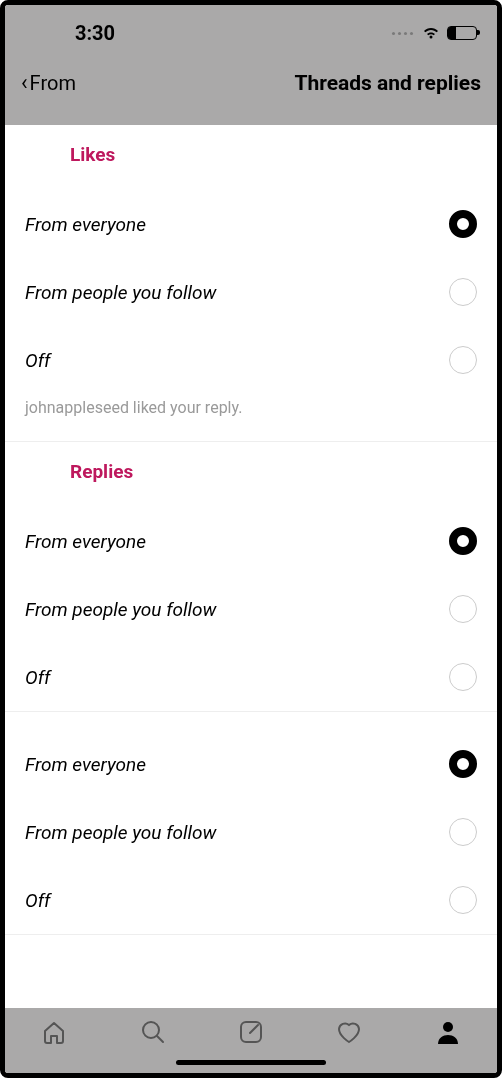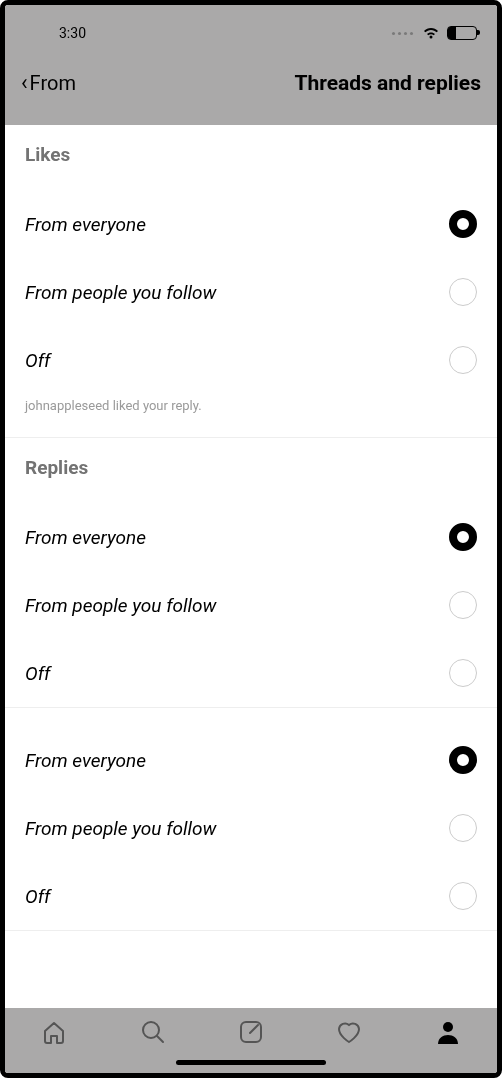--- a/index.html
+++ b/index.html
@@ -23,23 +23,23 @@
       position: relative;
     }
     .status-bar {
       display: flex;
       justify-content: space-between;
       align-items: center;
       padding: 8px 20px 0 20px;
       height: 48px;
     }
     .time {
-      font-size: 14px;
-      font-weight: 400;
-      margin-left: 34px;
+      font-size: 20px;
+      font-weight: 700;
+      margin-left: 50px;
       color: #000;
     }
     .status-icons {
       display: flex;
       align-items: center;
       gap: 6px;
     }
     .dots {
       display: flex;
       gap: 3px;
@@ -109,22 +109,23 @@
       height: calc(100% - 120px - 65px);
       overflow-y: auto;
     }
     .section {
       padding: 18px 20px 0 20px;
       border-bottom: 1px solid #eee;
     }
     .section-title {
       font-size: 19px;
       font-weight: 700;
-      color: #737373;
+      color: #be185d;
       margin-bottom: 24px;
+      margin-left: 45px;
     }
     .radio-row {
       display: flex;
       justify-content: space-between;
       align-items: center;
       padding: 20px 0;
       font-style: italic;
     }
     .radio-label {
       font-size: 19px;
@@ -136,21 +137,21 @@
       border-radius: 50%;
       border: 1.5px solid #ccc;
       position: relative;
       flex-shrink: 0;
     }
     .radio.selected {
       border: 8px solid #000;
       background: #fff;
     }
     .section-hint {
-      font-size: 13px;
+      font-size: 16px;
       color: #9a9a9a;
       padding: 4px 0 24px 0;
     }
     .section.no-hint {
       padding-bottom: 0;
     }
     .tab-bar {
       position: absolute;
       bottom: 0;
       left: 0;

